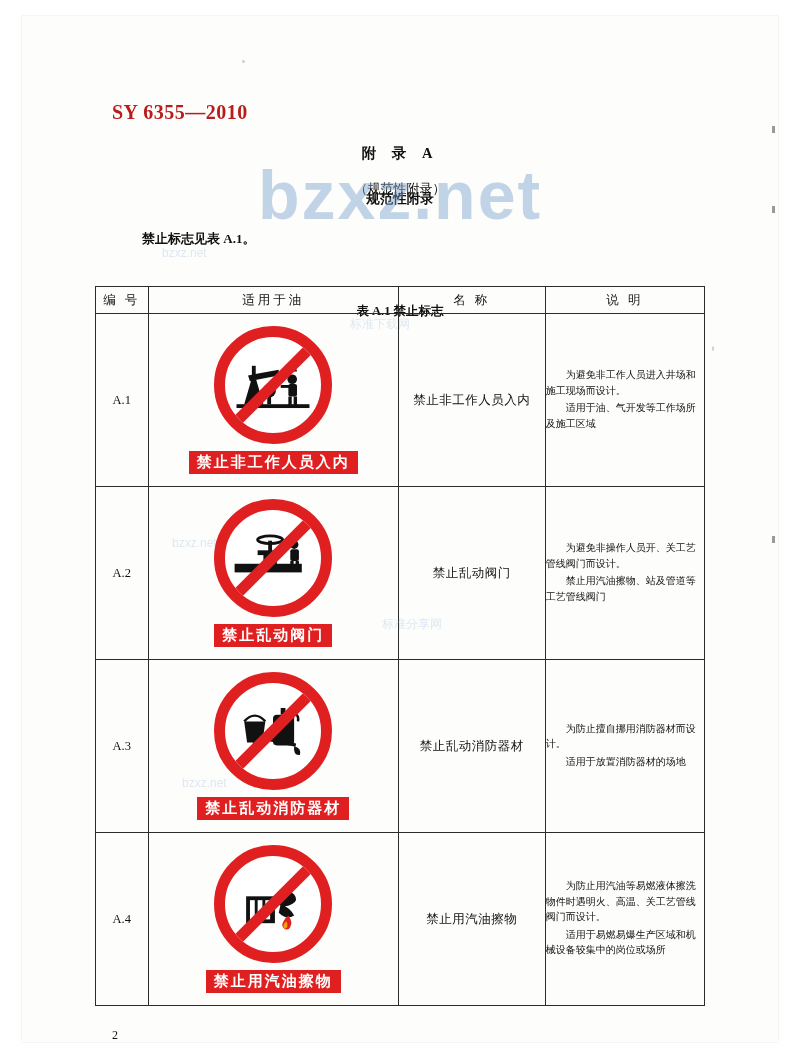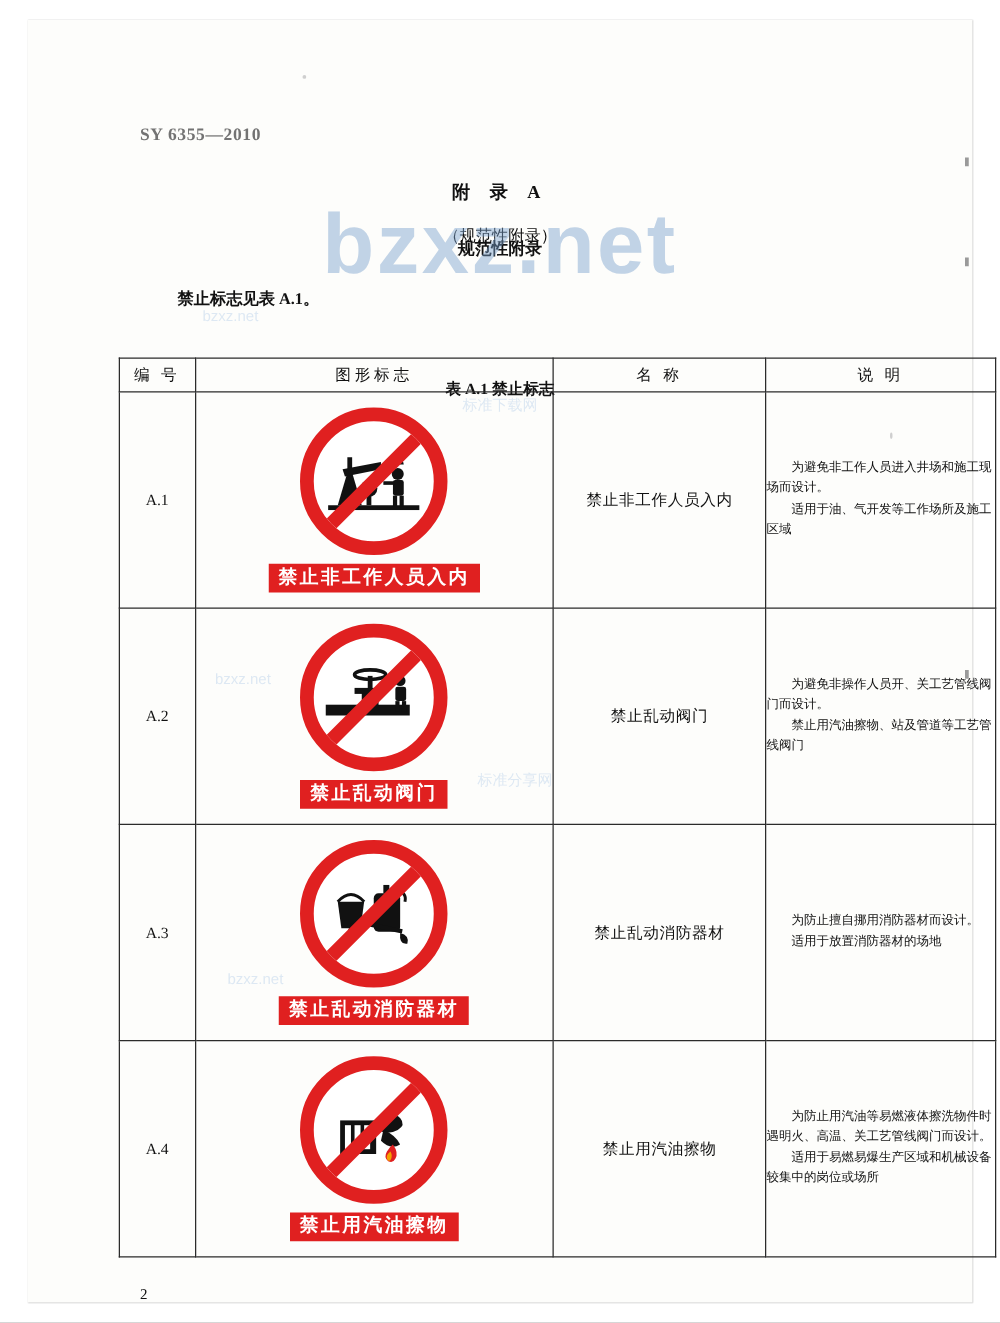--- a/index.html
+++ b/index.html
@@ -31,25 +31,25 @@
   
   .speck {
     position: absolute;
     background: #cfcfcf;
     border-radius: 50%;
   }
   .doc-code {
     position: absolute;
     left: 90px;
     top: 85px;
-    font-size: 14px;
+    font-size: 20px;
     font-weight: bold;
     letter-spacing: 0.5px;
     font-family: "Liberation Serif", serif;
-    color: #737373;
+    color: #b91c1c;
   }
   .annex-title {
     position: absolute;
     left: 0;
     top: 128px;
     width: 756px;
     text-align: center;
     font-size: 14.5px;
     font-weight: bold;
     letter-spacing: 6px;
@@ -90,21 +90,21 @@
     text-align: center;
     font-size: 12.5px;
     font-weight: bold;
     color: #111;
     margin-top: 39px;
   }
   table.signs {
     position: absolute;
     left: 73px;
     top: 270px;
-    width: 702px;
+    width: 610px;
     border-collapse: collapse;
     background: transparent;
   }
   table.signs td, table.signs th {
     border: 1px solid #2b2b2b;
     padding: 0;
     color: #111;
   }
   table.signs thead td {
     height: 26px;
@@ -224,21 +224,21 @@
     background: #9a9a9a;
   }
 </style>
 </head>
 <body>
 
 <div class="page">
   <div class="paper">
 
     <div class="bg-tile" style="left:140px; top:230px;">bzxz.net</div>
-    <div class="bg-tile" style="left:348px; top:300px;text-align:center;">标准下载网</div>
+    <div class="bg-tile" style="left:328px; top:300px;text-align:center;">标准下载网</div>
     <div class="bg-tile" style="left:150px; top:520px;">bzxz.net</div>
     <div class="bg-tile" style="left:360px; top:600px;">标准分享网</div>
     <div class="bg-tile" style="left:160px; top:760px;">bzxz.net</div>
 
     <div class="speck" style="left:220px; top:44px; width:3px; height:3px;"></div>
     <div class="speck" style="left:690px; top:330px; width:2px; height:5px;"></div>
     <div class="edge-mark" style="left:750px; top:110px;"></div>
     <div class="edge-mark" style="left:750px; top:190px;"></div>
     <div class="edge-mark" style="left:750px; top:520px;"></div>
 
@@ -249,21 +249,21 @@
     <div class="annex-sub2">规范性附录</div>
 
     <div class="intro-line">禁止标志见表 A.1。</div>
 
     <div class="table-caption">表 A.1    禁止标志</div>
 
     <table class="signs">
       <thead>
         <tr>
           <td class="col-no">编 号</td>
-          <td class="col-graphic">图形标志</td>
+          <td class="col-graphic">适用于油</td>
           <td class="col-name">名    称</td>
           <td class="col-desc">说    明</td>
         </tr>
       </thead>
       <tbody>
 
         <tr>
           <td class="cell-no">A.1</td>
           <td class="cell-graphic">
             <div class="sign-wrap">

